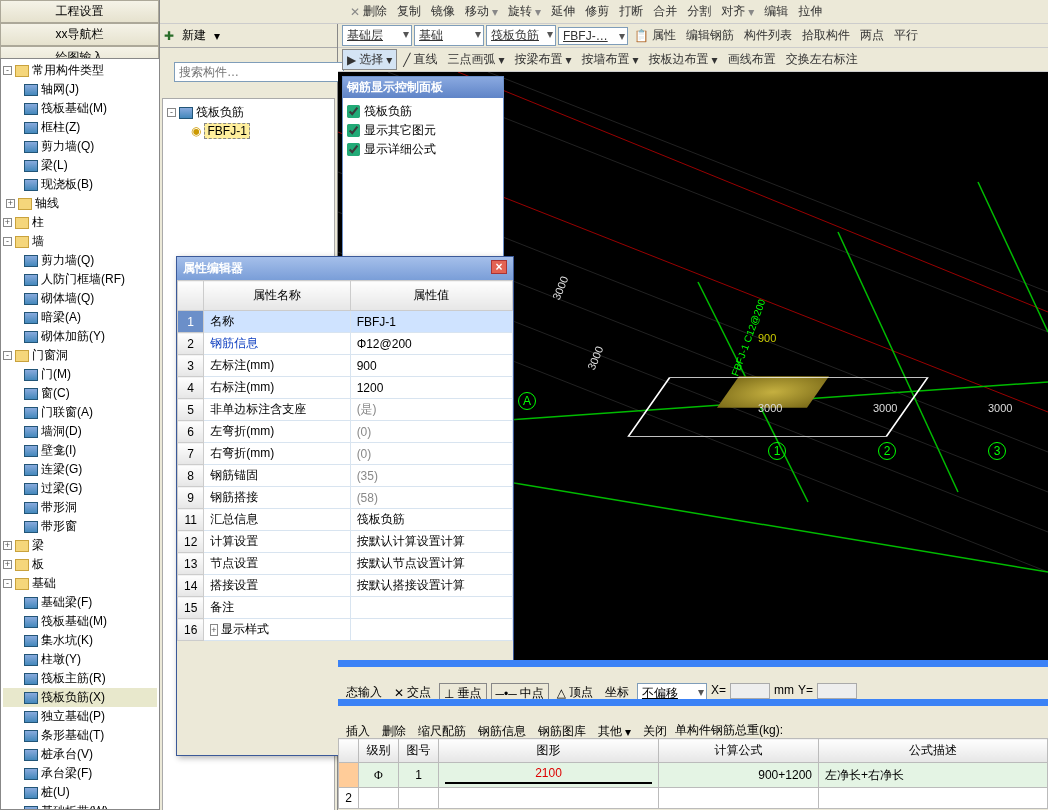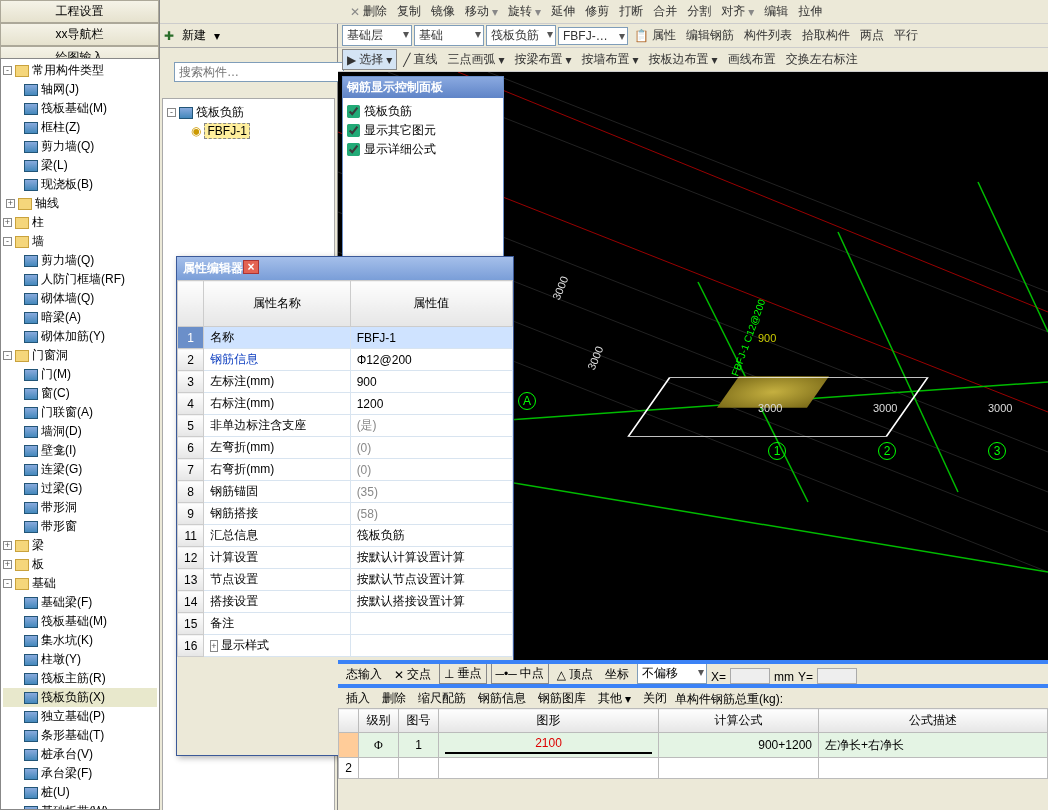--- a/index.html
+++ b/index.html
@@ -2,21 +2,21 @@
 <html><head>
 <meta charset="utf-8">
 <style>
 * { box-sizing: border-box; margin: 0; padding: 0; font-family: "Microsoft YaHei", "SimSun", sans-serif; font-size: 12px; }
 body { background: #ece9d8; width: 1048px; height: 810px; overflow: hidden; position: relative; }
 .toolbar-row { display: flex; align-items: center; height: 24px; padding: 0 4px; gap: 2px; border-bottom: 1px solid #ccc; white-space: nowrap; overflow: hidden; }
 .toolbar-row.first { position: absolute; top: 0; left: 160px; right: 0; }
 .toolbar-row span { color: #333; }
 .toolbar-row .gray { color: #888; }
 .tb-btn { display: inline-flex; align-items: center; gap: 3px; padding: 1px 4px; cursor: pointer; }
-.sel-combo { border: 1px solid #7f9db9; background: #fff; padding: 1px 14px 1px 4px; position: relative; min-width: 70px; }
+.sel-combo { border: 1px solid #7f9db9; background: #fff; padding: 1px 14px 1px 4px; position: relative; min-width: 70px; text-decoration: underline; }
 .sel-combo::after { content: "▾"; position: absolute; right: 2px; top: 1px; color: #555; }
 
 
 .left-nav { position: absolute; top: 0; left: 0; width: 160px; height: 100%; background: #ece9d8; border-right: 1px solid #888; }
 .left-tab { background: linear-gradient(#f5f3e8,#e6e2ce); border: 1px solid #aca899; padding: 2px 0; text-align: center; }
 .left-tree { position: absolute; top: 58px; left: 0; width: 160px; bottom: 0; background: #fff; border: 1px solid #888; overflow: auto; padding: 2px; }
 .tree-item { display: flex; align-items: center; gap: 3px; padding: 1px 0; cursor: pointer; white-space: nowrap; }
 .tree-ind { display: inline-block; }
 .tree-exp { width: 9px; height: 9px; border: 1px solid #888; font-size: 9px; line-height: 7px; text-align: center; color: #555; }
 .tree-ico { width: 14px; height: 12px; display: inline-block; background: #ddd; }
@@ -42,34 +42,34 @@
 
 
 .steel-panel { position: absolute; top: 76px; left: 342px; width: 162px; background: #fff; border: 1px solid #6b8fc9; }
 .steel-head { background: linear-gradient(#8aa9e0,#5f84c7); color: #fff; padding: 2px 4px; font-weight: bold; }
 .steel-body { padding: 4px; }
 .chk { display: flex; align-items: center; gap: 4px; padding: 1px 0; }
 .chk input { accent-color: #2a7; }
 
 
 .prop-dialog { position: absolute; top: 256px; left: 176px; width: 338px; height: 500px; background: #ece9d8; border: 1px solid #3b5998; box-shadow: 2px 2px 6px rgba(0,0,0,0.3); }
-.prop-title { background: linear-gradient(#a5bfea,#7a9ed8); color: #fff; padding: 3px 6px; font-weight: bold; display: flex; }
+.prop-title { background: linear-gradient(#a5bfea,#7a9ed8); color: #fff; padding: 3px 6px; font-weight: bold; display: flex; justify-content: space-between; }
 .prop-title .close { background: #e36353; color: #fff; width: 16px; height: 14px; text-align: center; line-height: 12px; border: 1px solid #a33; cursor: pointer; }
 .prop-table { width: 100%; border-collapse: collapse; background: #fff; }
-.prop-table th { background: linear-gradient(#fefefe,#e6e6e6); border: 1px solid #ccc; padding: 14px 4px; font-weight: normal; }
+.prop-table th { background: linear-gradient(#fefefe,#e6e6e6); border: 1px solid #ccc; padding: 6px 4px; font-weight: normal; }
 .prop-table td { border: 1px solid #d8e4f0; padding: 2px 6px; }
 .prop-table .rn { background: linear-gradient(#fefefe,#e6e6e6); text-align: center; width: 26px; border: 1px solid #ccc; }
 .prop-table .blue-link { color: #1040c0; }
 .prop-table .gray-val { color: #888; }
 .prop-table tr.sel td { background: #cfe3ff; }
 .prop-table tr.sel .rn { background: #6b8fc9; color: #fff; }
 
 
 .bottom-area { position: absolute; left: 338px; right: 0; bottom: 0; height: 150px; background: #ece9d8; }
-.btm-row1, .btm-row2 { display: flex; align-items: flex-end; height: 24px; padding: 0 4px; gap: 4px; border-top: 4px solid #3b82f6; white-space: nowrap; overflow: hidden; }
+.btm-row1, .btm-row2 { display: flex; align-items: flex-start; height: 24px; padding: 16px 4px; gap: 4px; border-top: 7px solid #3b82f6; white-space: nowrap; overflow: hidden; }
 .btm-table { width: 100%; border-collapse: collapse; background: #e4f4e4; }
 .btm-table th { background: linear-gradient(#fefefe,#e6e6e6); border: 1px solid #bbb; padding: 3px; font-weight: normal; }
 .btm-table td { border: 1px solid #bbb; padding: 3px 6px; text-align: center; }
 .btm-table .red { color: #d00; }
 .phi { font-family: serif; }
 </style>
 </head>
 <body>
 
 <div class="left-nav">

